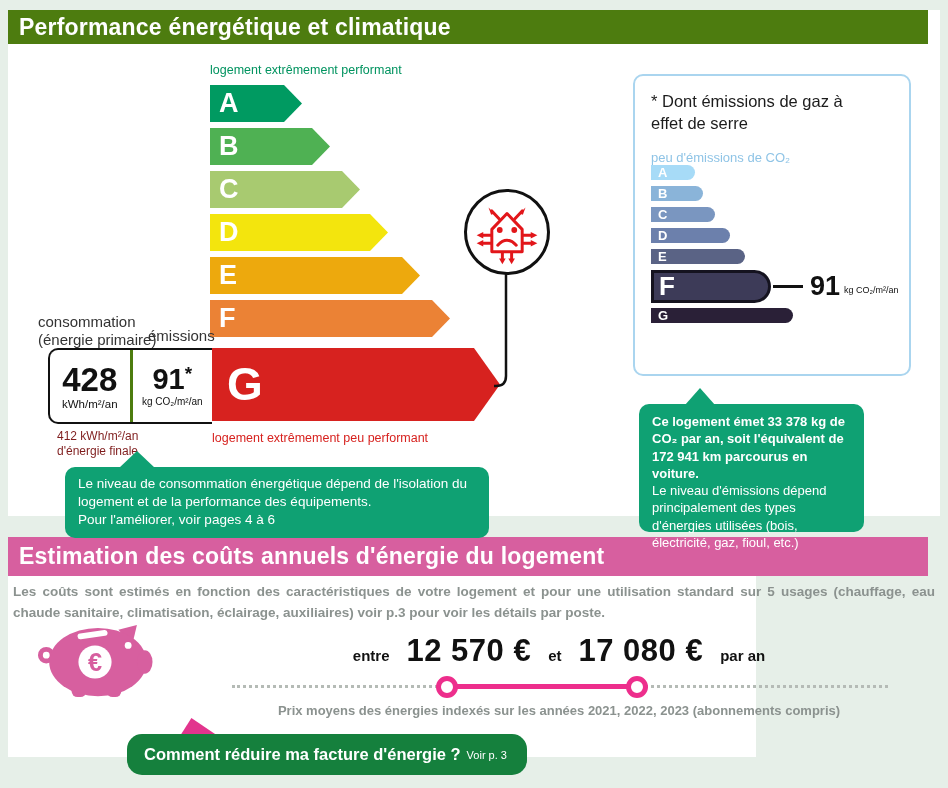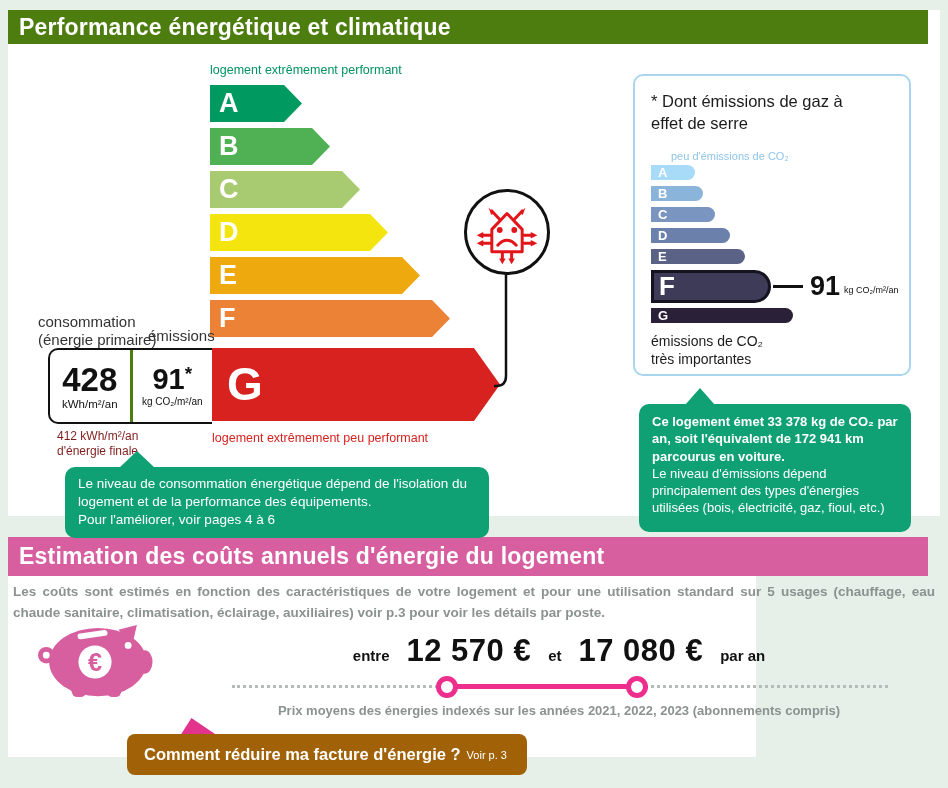--- a/index.html
+++ b/index.html
@@ -39,28 +39,28 @@
   
   .house-circle{position:absolute;left:456px;top:179px;width:80px;height:80px;border:3px solid #111;
                 border-radius:50%;background:#fff;z-index:3;display:flex;align-items:center;justify-content:center;}
   .connector{position:absolute;left:484px;top:256px;z-index:2;}
   
   .callout{position:absolute;background:#0fa173;border-radius:10px;color:#fff;z-index:4;}
   .callout .tri{position:absolute;width:0;height:0;border-left:18px solid transparent;
                 border-right:18px solid transparent;border-bottom:17px solid #0fa173;top:-16px;}
   .co-energy{left:57px;top:457px;width:424px;min-height:62px;font-size:13.5px;line-height:1.34;}
   .co-energy .inner{padding:8px 13px 9px 13px;}
-  .co-co2{left:631px;top:394px;width:272px;height:128px;font-size:13px;line-height:1.33;}
+  .co-co2{left:631px;top:394px;width:225px;height:128px;font-size:13px;line-height:1.33;}
   .co-co2 .inner{padding:9px 13px;}
   .co-co2 .b{font-weight:bold;display:block;}
   
   .blue-panel{position:absolute;left:625px;top:64px;width:278px;height:302px;background:#fff;
               border:2px solid #aad5ef;border-radius:10px;box-sizing:border-box;}
   .bp-title{position:absolute;left:16px;top:14px;width:220px;font-size:16.5px;color:#1c1c1c;line-height:1.35;}
-  .bp-toplabel{position:absolute;left:16px;top:74px;font-size:11px;color:#8fc4e6;margin-left:20px;}
+  .bp-toplabel{position:absolute;left:16px;top:74px;font-size:13px;color:#8fc4e6;}
   .co2-bars{position:absolute;left:16px;top:89px;}
   .c-bar{height:15px;margin-bottom:6px;border-radius:0 99px 99px 0;color:#fff;font-weight:bold;
          font-size:13px;line-height:15px;padding-left:7px;box-sizing:border-box;}
   .c-bar.hl{height:33px;border:3px solid #15131f;font-size:26px;line-height:27px;margin-bottom:5px;
             border-radius:0 99px 99px 0;padding-left:5px;}
   .bp-value{position:absolute;left:138px;top:194px;height:33px;display:flex;align-items:center;}
   .bp-dash{width:30px;height:3px;background:#111;margin-right:7px;}
   .bp-91{font-size:27px;font-weight:800;color:#111;}
   .bp-unit{font-size:9px;color:#111;margin-left:4px;margin-top:6px;}
   .bp-botlabel{position:absolute;left:16px;top:256px;font-size:14px;color:#1c1c1c;line-height:1.3;}
@@ -180,22 +180,20 @@
           <div class="c-bar" style="width: 79px; background: rgb(108, 128, 172);">D</div>
           <div class="c-bar" style="width: 94px; background: rgb(90, 99, 133);">E</div>
           <div class="c-bar hl" style="width: 120px; background: rgb(61, 59, 88);">F</div>
           <div class="c-bar" style="width: 142px; background: rgb(42, 32, 55);">G</div>
         </div>
       <div class="bp-value">
         <div class="bp-dash"></div>
         <div class="bp-91">91</div>
         <div class="bp-unit">kg CO₂/m²/an</div>
       </div>
-      <div class="bp-botlabel pre">émissions de CO₂
-très importantes</div>
     </div>
 
     <div class="callout co-co2" style="background: rgb(15, 161, 115);">
       <div class="tri" style="left:46px;border-left-width:15px;border-right-width:15px;"></div>
       <div class="inner">
         <span class="b">Ce logement émet 33 378 kg de CO₂ par an, soit l'équivalent de 172 941 km parcourus en voiture.</span>
         <span>Le niveau d'émissions dépend principalement des types d'énergies utilisées (bois, électricité, gaz, fioul, etc.)</span>
       </div>
     </div>
   </section>
@@ -232,18 +230,18 @@
     </div>
 
     <div class="dotline"></div>
     <div class="rangebar" style="background: rgb(237, 46, 140);"></div>
     <div class="marker" style="left:428px;"></div>
     <div class="marker" style="left:618px;"></div>
 
     <div class="footnote">Prix moyens des énergies indexés sur les années 2021, 2022, 2023 (abonnements compris)</div>
 
     <div class="pink-tri"></div>
-    <div class="pink-callout" style="background: #a16207; border-radius: 8px;">
+    <div class="pink-callout" style="background: #15803d;">
       <span class="pc-q">Comment réduire ma facture d'énergie ?</span>
       <span class="pc-link">Voir p. 3</span>
     </div>
   </section>
 </div>
 
 </body></html>

